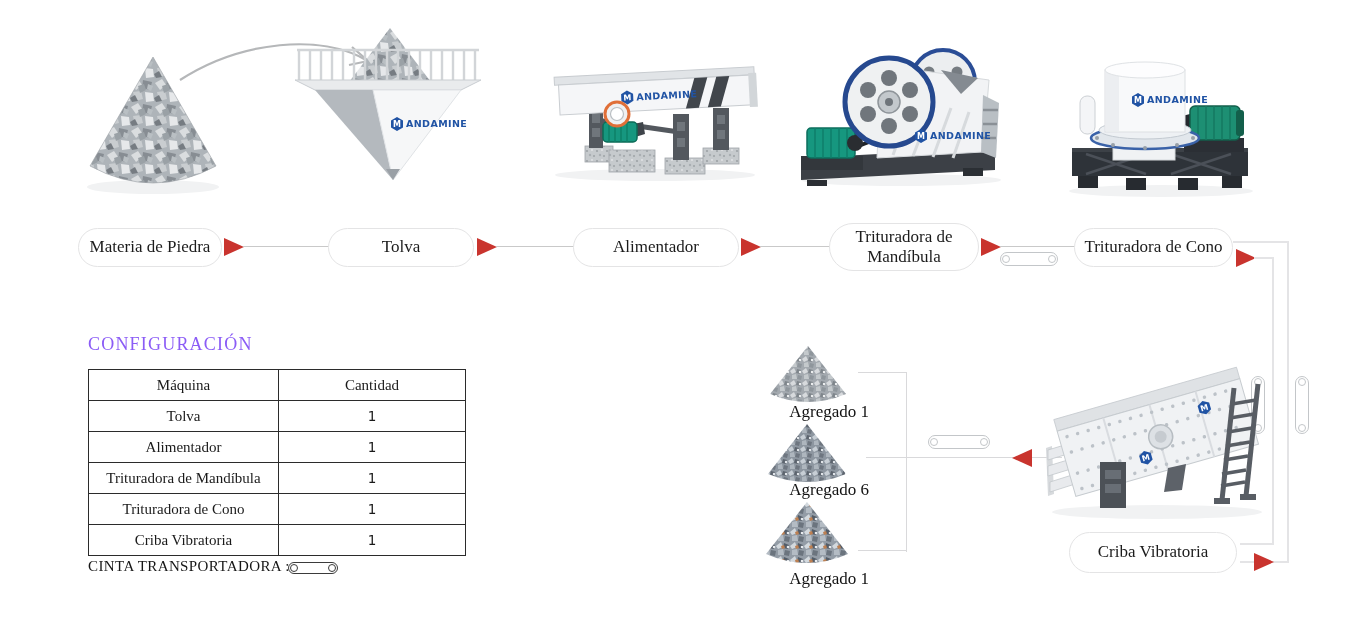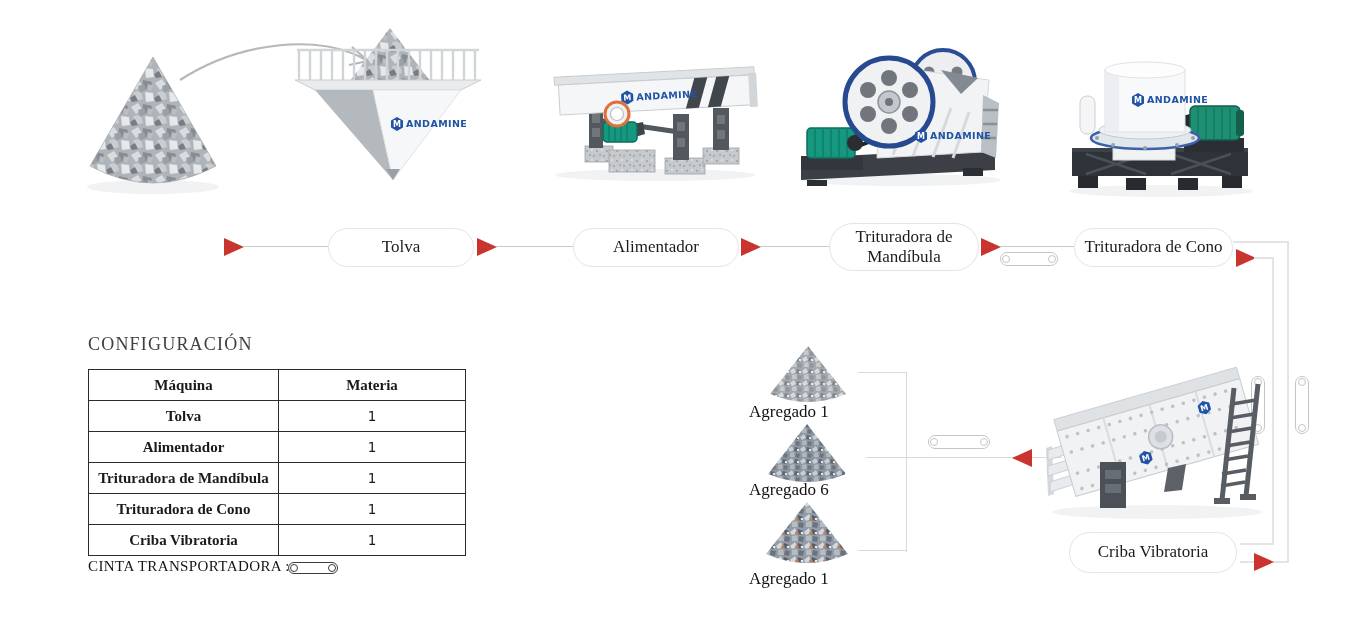--- a/index.html
+++ b/index.html
@@ -25,30 +25,30 @@
   .conv{position:absolute;border:1.5px solid #c3c6c9;border-radius:10px;background:#fff;box-sizing:border-box;}
   .conv .c{position:absolute;width:8px;height:8px;border:1.5px solid #c3c6c9;border-radius:50%;background:#fff;box-sizing:border-box;}
   .conv.h .c.a{left:1px;top:50%;transform:translateY(-50%);}
   .conv.h .c.b{right:1px;top:50%;transform:translateY(-50%);}
   .conv.v .c.a{top:1px;left:50%;transform:translateX(-50%);}
   .conv.v .c.b{bottom:1px;left:50%;transform:translateX(-50%);}
   .conv.dark{border-color:#3b3b3b;}
   .conv.dark .c{border-color:#3b3b3b;}
   
   .cfg-title{position:absolute;left:88px;top:334px;font:18px "Liberation Serif",serif;
-             letter-spacing:1.2px;color:#404040;}
+             letter-spacing:1.2px;color:#8b5cf6;}
   .cfg-table{position:absolute;left:88px;top:369px;width:378px;border-collapse:collapse;
              border:1.5px solid #2b2b2b;}
   .cfg-table th,.cfg-table td{border:1px solid #2b2b2b;height:28px;text-align:center;
-             font-weight:bold;font-size:15px;color:#1a1a1a;}
+             font-weight:normal;font-size:15px;color:#1a1a1a;}
   .cfg-table .col-m{width:187px;}
   .cfg-table td.qty{font-family:"DejaVu Sans",sans-serif;font-size:13.5px;font-weight:500;}
   .cinta{position:absolute;left:88px;top:558px;font:15px "Liberation Serif",serif;
          letter-spacing:.4px;color:#161616;}
-  .agg-label{position:absolute;width:120px;text-align:left;font:17px "Liberation Serif",serif;color:#121212;}
+  .agg-label{position:absolute;width:120px;text-align:right;font:17px "Liberation Serif",serif;color:#121212;}
 </style>
 </head>
 <body>
 
 <div id="canvas">
 
   <svg width="0" height="0" style="position:absolute">
     <defs>
       <pattern id="stoneA" width="24" height="24" patternUnits="userSpaceOnUse">
         <rect width="24" height="24" fill="#aeb4b9"></rect>
@@ -234,20 +234,23 @@
     <rect x="40" y="21" width="13" height="60" fill="#eceef1"></rect>
     <ellipse cx="79" cy="20" rx="40" ry="8" fill="#fdfdfe" stroke="#dfe2e5" stroke-width="1"></ellipse>
     <rect x="14" y="46" width="15" height="38" rx="7" fill="#f4f5f7" stroke="#ccd0d4" stroke-width="1"></rect>
     <g transform="translate(72,50)">
       <polygon points="0,-7 6,-3.5 6,3.5 0,7 -6,3.5 -6,-3.5" fill="#2053a4"></polygon>
       <text x="0" y="2.8" font-size="8" font-weight="bold" fill="#fff" text-anchor="middle" font-family="DejaVu Sans,sans-serif">M</text>
       <text x="9" y="3.4" font-size="9.5" font-weight="bold" fill="#2053a4" letter-spacing="0.4" font-family="DejaVu Sans,sans-serif">ANDAMINE</text>
     </g>
   </svg>
 
+  <div class="pill" style="left:78px;top:228px;width:144px;height:39px">
+    <span>Materia de Piedra</span>
+  </div>
   <div class="arrow-r" style="left:224px;top:238px"></div>
   <div class="line-h" style="left:243px;top:246px;width:86px"></div>
 
   <div class="pill" style="left:328px;top:228px;width:146px;height:39px">
     <span>Tolva</span>
   </div>
   <div class="arrow-r" style="left:477px;top:238px"></div>
   <div class="line-h" style="left:496px;top:246px;width:78px"></div>
 
   <div class="pill" style="left:573px;top:228px;width:166px;height:39px">
@@ -286,21 +289,21 @@
       <i class="c a"></i>
       <i class="c b"></i>
     </div>
 
   <div class="cfg-title">CONFIGURACIÓN</div>
 
   <table class="cfg-table">
     <tbody>
         <tr>
       <th class="col-m">Máquina</th>
-      <th>Materia</th>
+      <th>Cantidad</th>
     </tr>
     <tr>
       <td>Tolva</td>
       <td class="qty">1</td>
     </tr>
     <tr>
       <td>Alimentador</td>
       <td class="qty">1</td>
     </tr>
     <tr>

